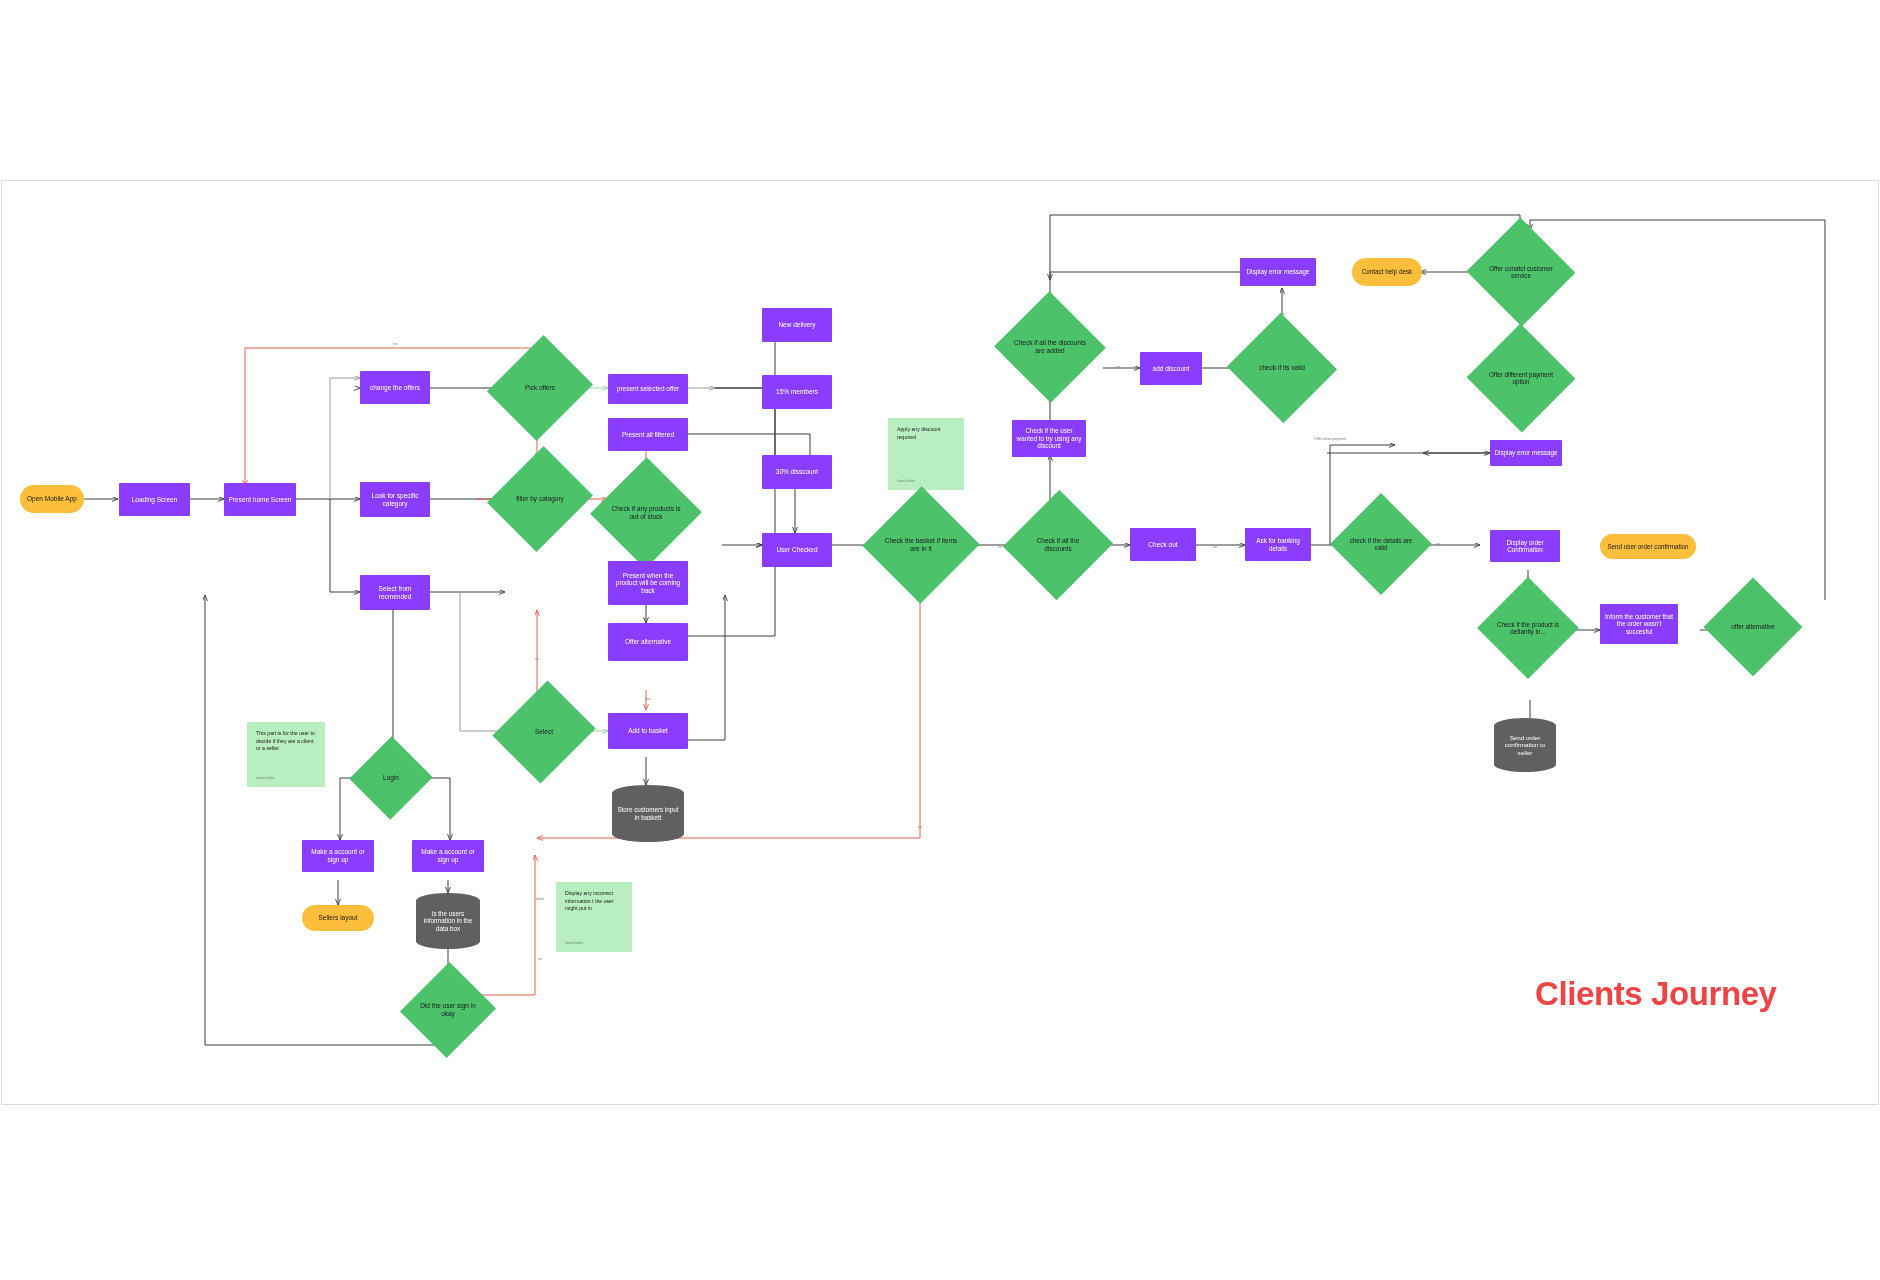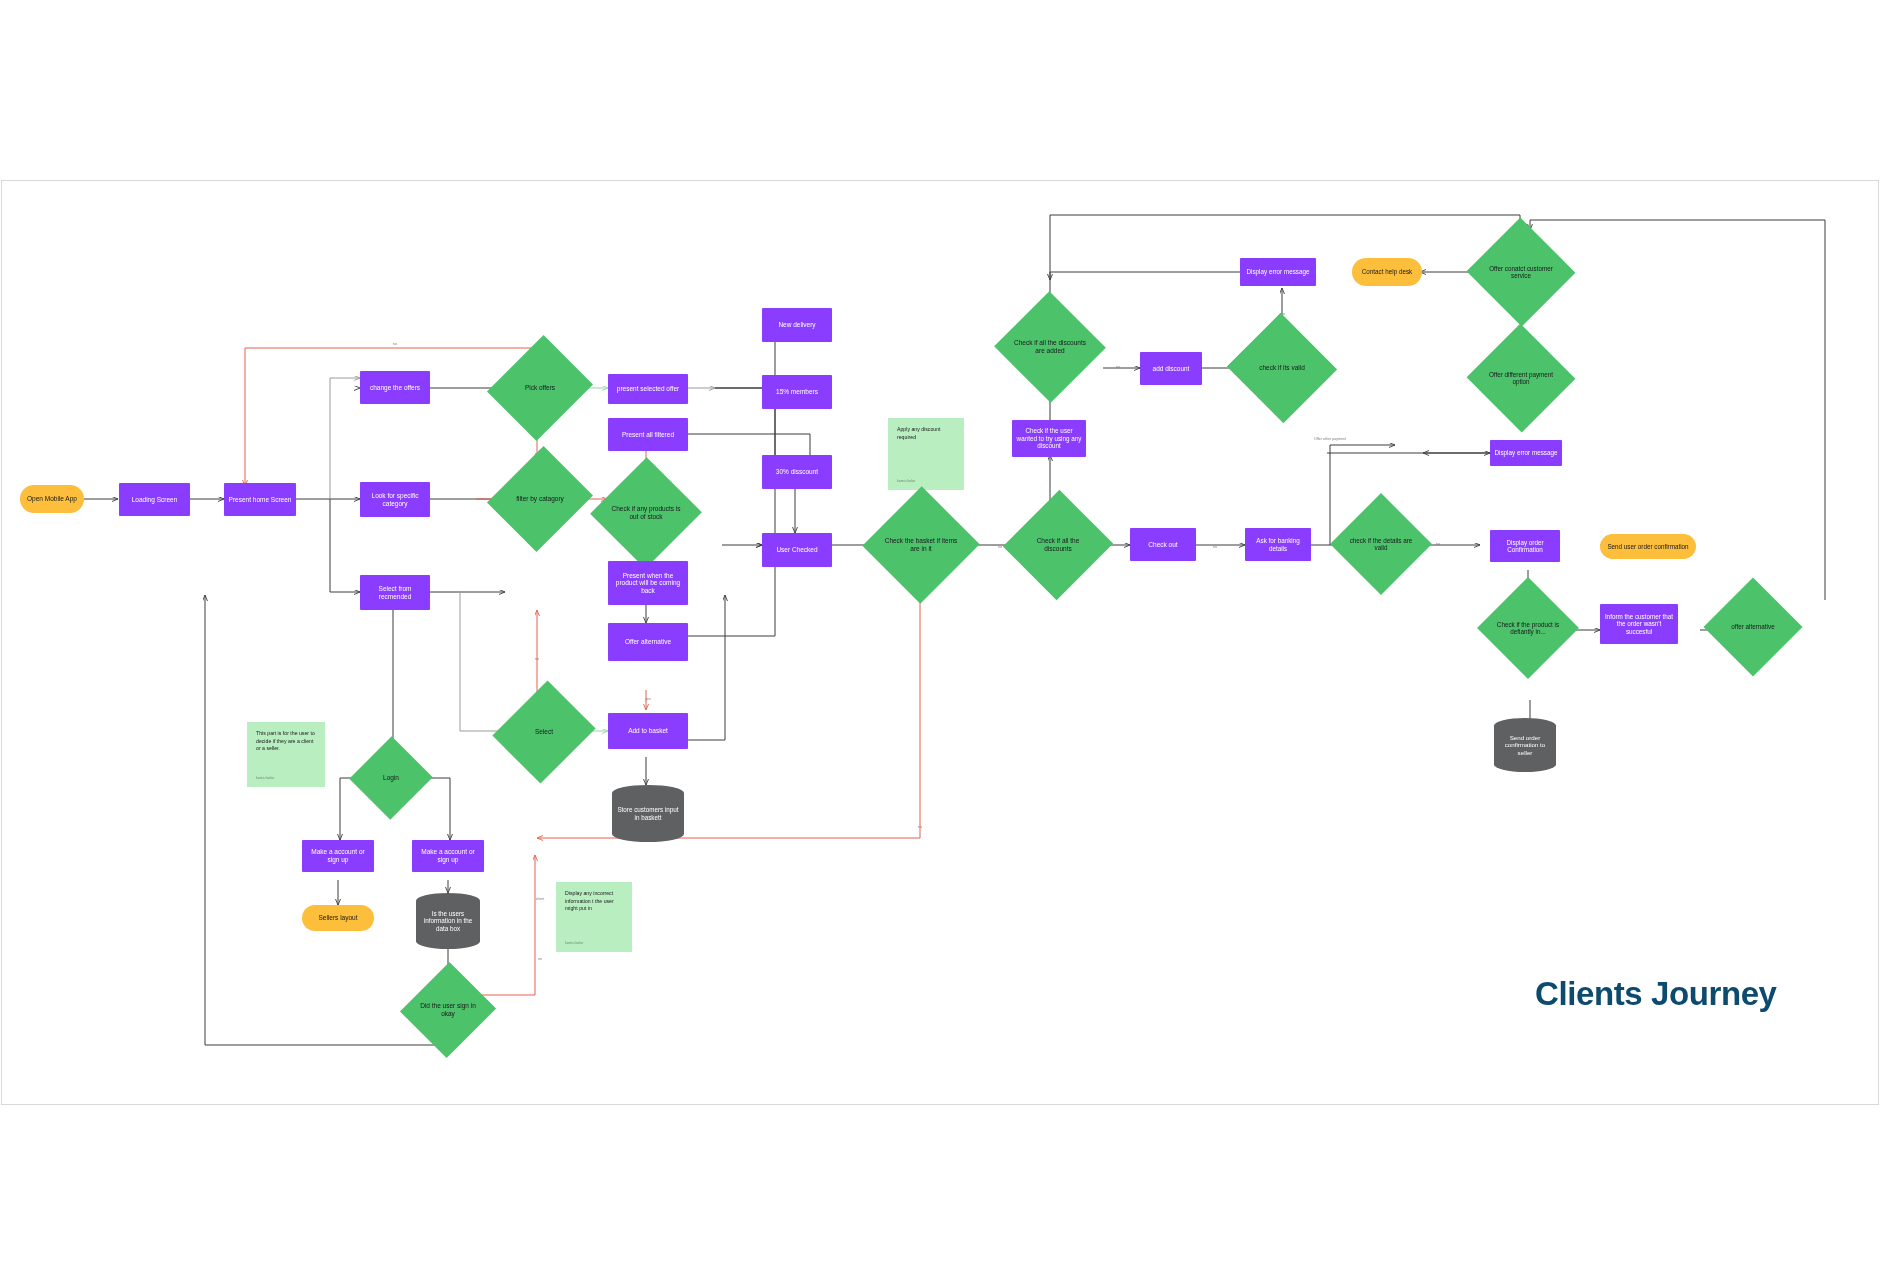--- a/index.html
+++ b/index.html
@@ -52,21 +52,21 @@
 
   .note{
     position:absolute;background:#B9EFC0;color:#19191b;
     padding:8px 9px;box-sizing:border-box;text-align:left;
     z-index:4;
   }
   .note .note-body{font-size:5.2px;line-height:1.45;}
   .note .note-author{position:absolute;left:9px;bottom:7px;font-size:3.6px;color:#6c8a70;}
 
   .title{
-    position:absolute;font-size:33px;font-weight:bold;color:#0c4a6e;
+    position:absolute;font-size:33px;font-weight:bold;color:#ef4444;
     letter-spacing:-0.4px;white-space:nowrap;z-index:8;
   }
 
   svg.links{position:absolute;left:0;top:0;width:1880px;height:1280px;z-index:1;pointer-events:none;}
   .lbl{font-size:3.6px;fill:#7d7d7d;font-family:"Liberation Sans",sans-serif;}
 </style>
 </head>
 <body>
 
 <div id="canvas">

